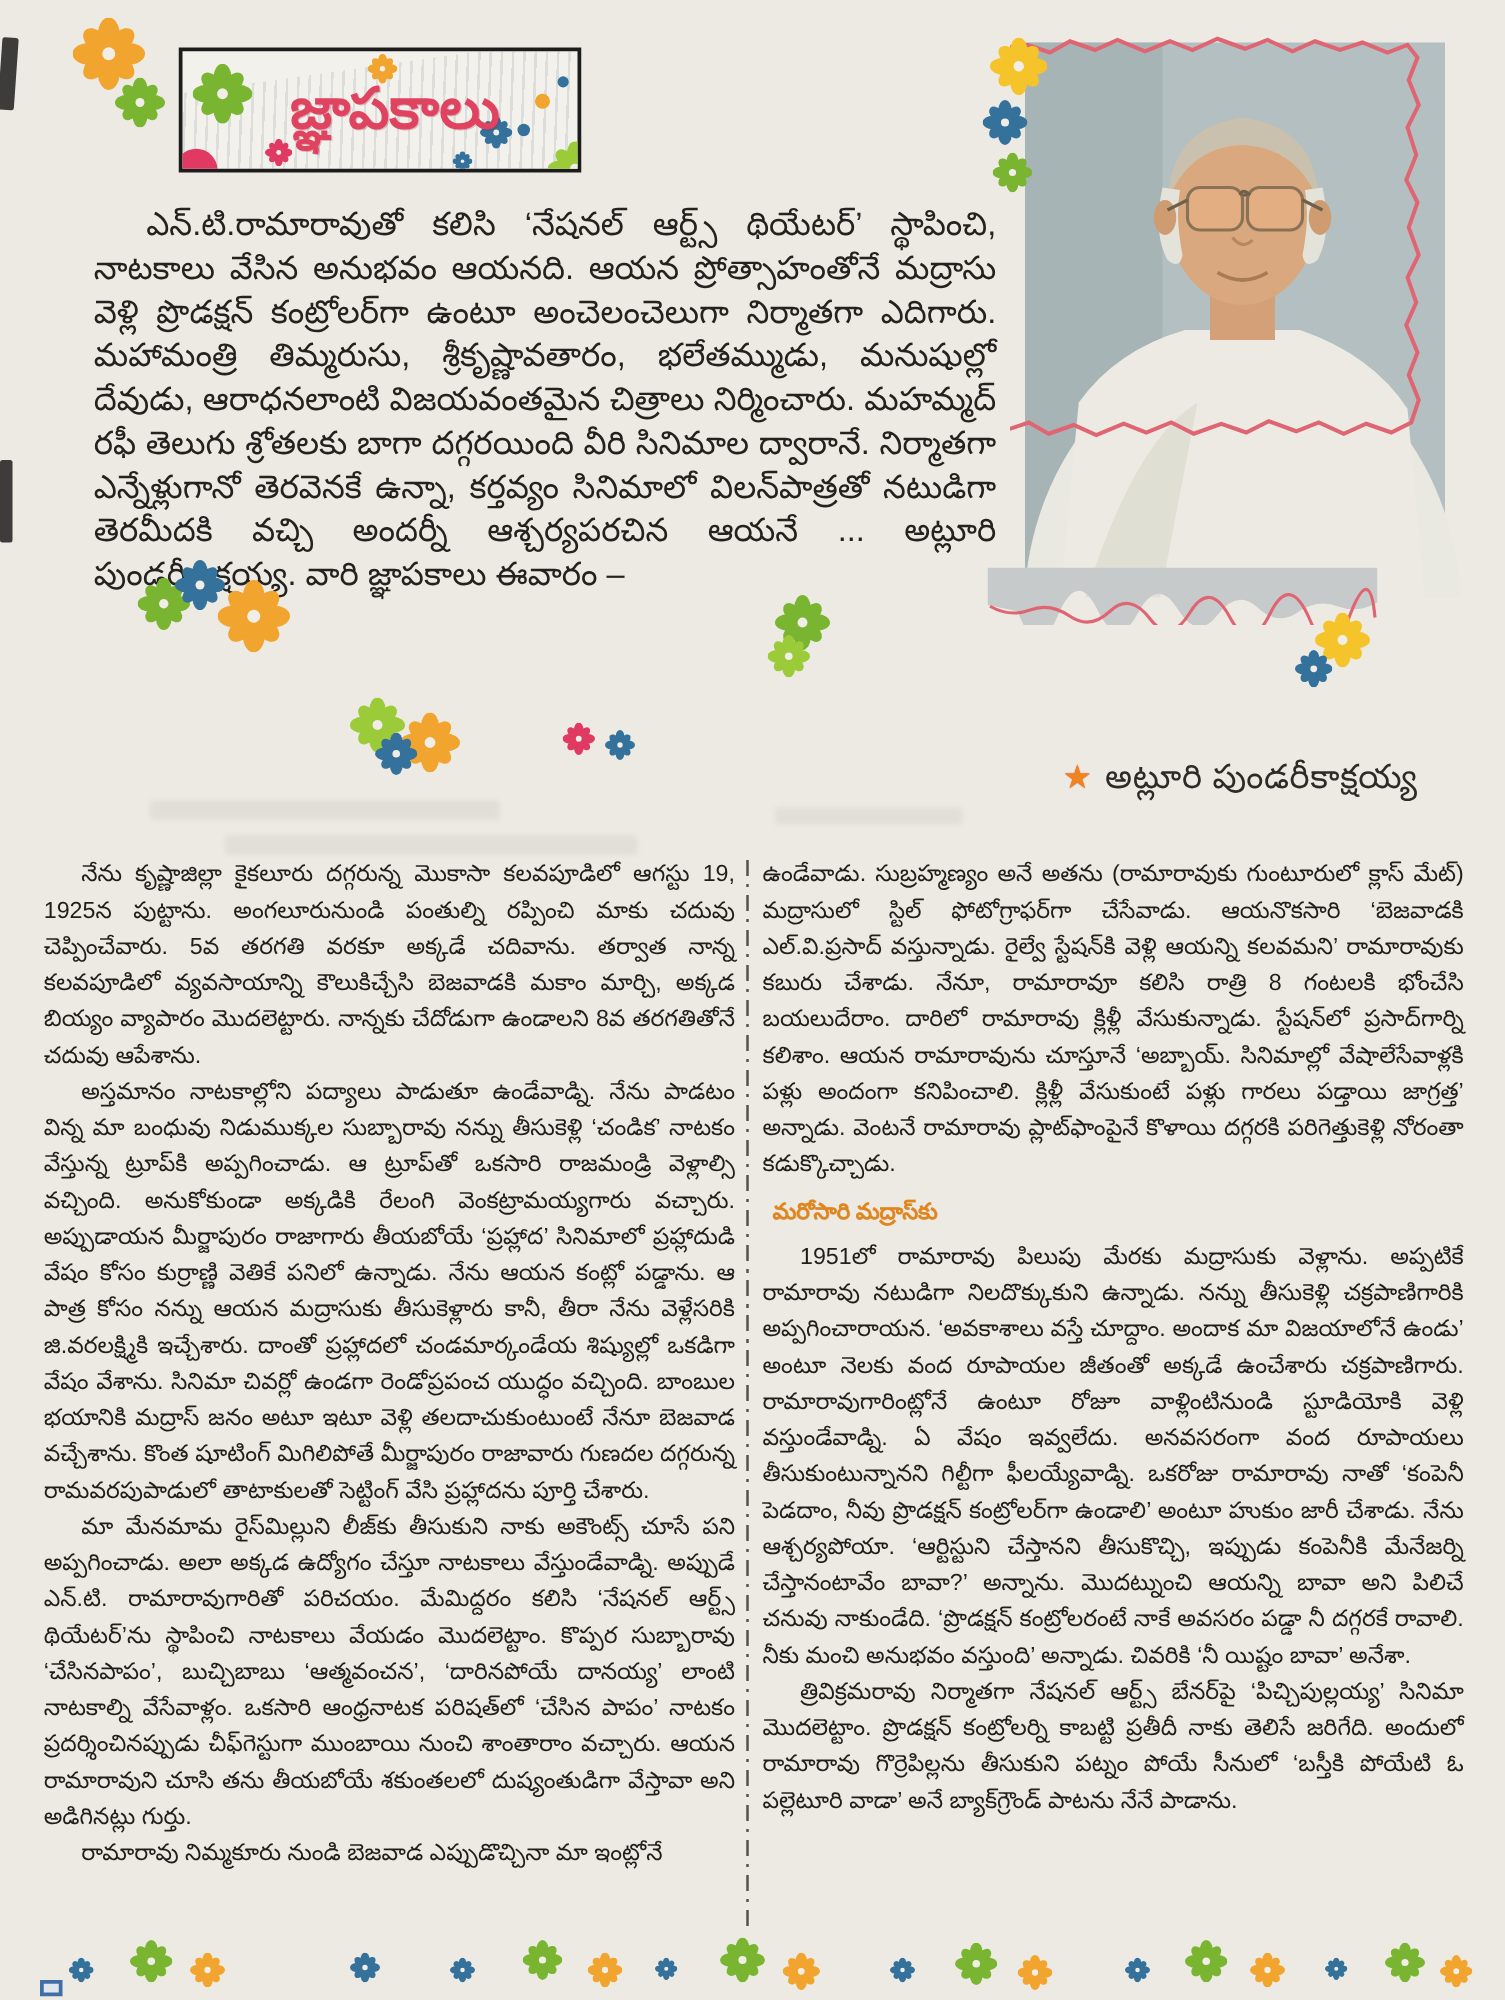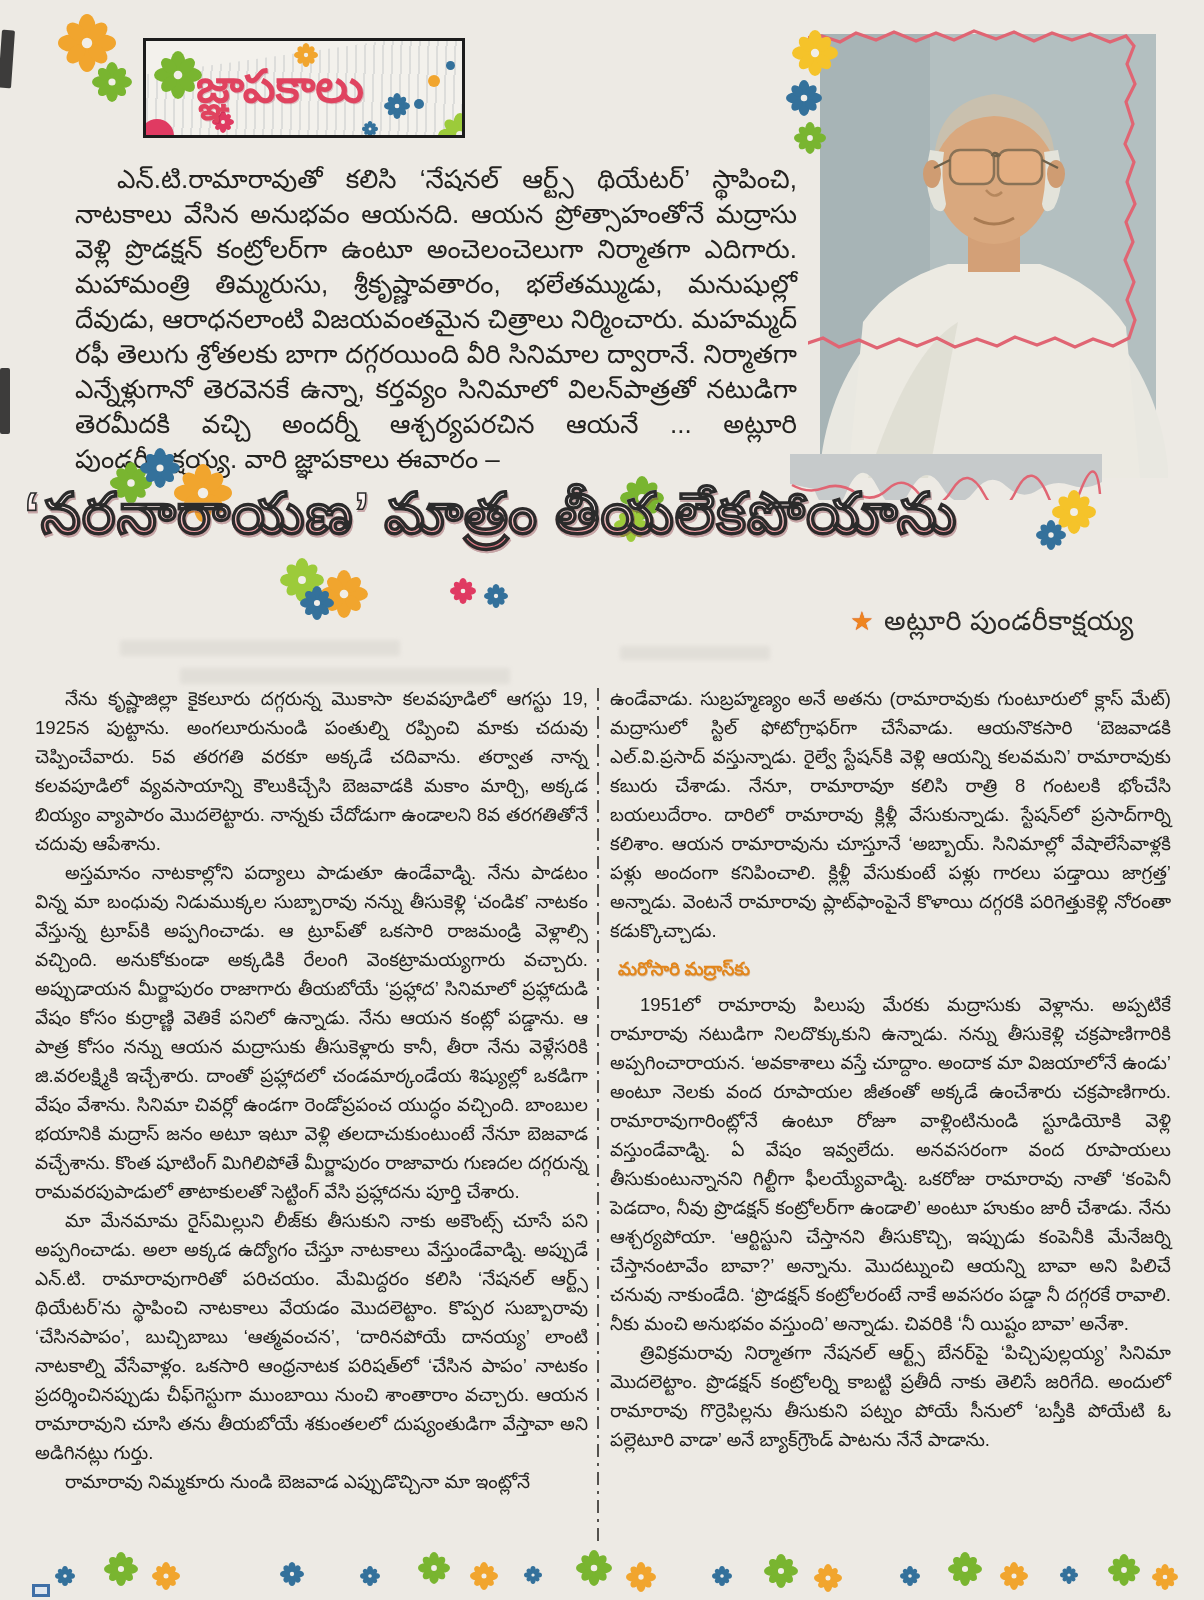--- a/index.html
+++ b/index.html
@@ -17,21 +17,21 @@
     border:3px solid #1c1c1c;background:#f3f1ec;
     box-sizing:border-box;overflow:hidden;
   }
   .masthead .swoosh{
     position:absolute;left:-20px;top:10px;width:380px;height:110px;
     background:repeating-linear-gradient(100deg,rgba(120,130,140,.18) 0 2px,transparent 2px 9px);
     transform:rotate(-8deg);
   }
   .masthead-title{
     position:absolute;left:50px;top:18px;width:240px;
-    font-size:46px;font-weight:bold;text-align:left;
+    font-size:46px;font-weight:bold;text-align:center;
     color:var(--masthead-title,#e0435f);
     text-shadow:1px 1px 0 rgba(150,20,50,.25);
   }
   .mh-dot{position:absolute;border-radius:50%;}
   
   .fl{position:absolute;}
   
   .intro{
     position:absolute;left:75px;top:162px;width:722px;
     font-size:26px;line-height:35px;text-align:justify;
@@ -218,21 +218,20 @@
       </svg>
     <svg class="fl" style="left:1014px;top:58px;width:30px;height:30px;color:var(--flower-blue)">
         <use href="#flower"></use>
       </svg>
     <svg class="fl" style="left:428px;top:116px;width:26px;height:26px;color:var(--flower-pink)">
         <use href="#flower"></use>
       </svg>
     <svg class="fl" style="left:462px;top:122px;width:24px;height:24px;color:var(--flower-blue)">
         <use href="#flower"></use>
       </svg>
-    <span class="headline-text">‘నరనారాయణ’ మాత్రం తీయలేకపోయాను</span>
   </div>
 
   <div class="byline">
     <span class="star">★</span><span>అట్లూరి పుండరీకాక్షయ్య</span>
   </div>
 
   <div class="columns">
     <div class="col col-left">
       <p>నేను కృష్ణాజిల్లా కైకలూరు దగ్గరున్న మొకాసా కలవపూడిలో ఆగస్టు 19, 1925న పుట్టాను. అంగలూరునుండి పంతుల్ని రప్పించి మాకు చదువు చెప్పించేవారు. 5వ తరగతి వరకూ అక్కడే చదివాను. తర్వాత నాన్న కలవపూడిలో వ్యవసాయాన్ని కౌలుకిచ్చేసి బెజవాడకి మకాం మార్చి, అక్కడ బియ్యం వ్యాపారం మొదలెట్టారు. నాన్నకు చేదోడుగా ఉండాలని 8వ తరగతితోనే చదువు ఆపేశాను.</p>
       <p>అస్తమానం నాటకాల్లోని పద్యాలు పాడుతూ ఉండేవాడ్ని. నేను పాడటం విన్న మా బంధువు నిడుముక్కల సుబ్బారావు నన్ను తీసుకెళ్లి ‘చండిక’ నాటకం వేస్తున్న ట్రూప్‌కి అప్పగించాడు. ఆ ట్రూప్‌తో ఒకసారి రాజమండ్రి వెళ్లాల్సి వచ్చింది. అనుకోకుండా అక్కడికి రేలంగి వెంకట్రామయ్యగారు వచ్చారు. అప్పుడాయన మీర్జాపురం రాజాగారు తీయబోయే ‘ప్రహ్లాద’ సినిమాలో ప్రహ్లాదుడి వేషం కోసం కుర్రాణ్ణి వెతికే పనిలో ఉన్నాడు. నేను ఆయన కంట్లో పడ్డాను. ఆ పాత్ర కోసం నన్ను ఆయన మద్రాసుకు తీసుకెళ్లారు కానీ, తీరా నేను వెళ్లేసరికి జి.వరలక్ష్మికి ఇచ్చేశారు. దాంతో ప్రహ్లాదలో చండమార్కండేయ శిష్యుల్లో ఒకడిగా వేషం వేశాను. సినిమా చివర్లో ఉండగా రెండోప్రపంచ యుద్ధం వచ్చింది. బాంబుల భయానికి మద్రాస్ జనం అటూ ఇటూ వెళ్లి తలదాచుకుంటుంటే నేనూ బెజవాడ వచ్చేశాను. కొంత షూటింగ్ మిగిలిపోతే మీర్జాపురం రాజావారు గుణదల దగ్గరున్న రామవరపుపాడులో తాటాకులతో సెట్టింగ్ వేసి ప్రహ్లాదను పూర్తి చేశారు.</p>

